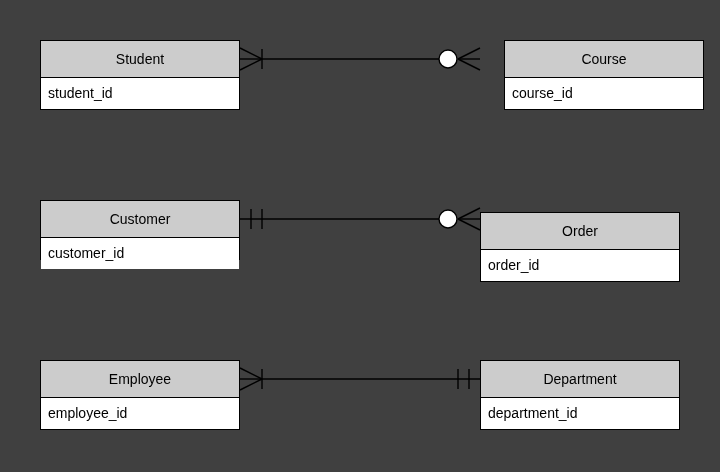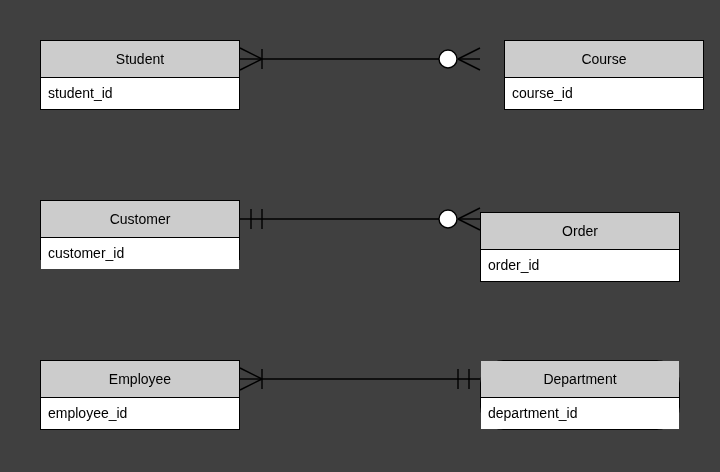--- a/index.html
+++ b/index.html
@@ -93,21 +93,21 @@
   <div class="entity" id="entity-3" style="left: 480px; top: 212px; width: 200px; height: 70px;">
     <div class="entity-header">Order</div>
     <div class="entity-body">order_id</div>
   </div>
 
   <div class="entity" id="entity-4" style="left: 40px; top: 360px; width: 200px; height: 70px;">
     <div class="entity-header">Employee</div>
     <div class="entity-body">employee_id</div>
   </div>
 
-  <div class="entity" id="entity-5" style="left: 480px; top: 360px; width: 200px; height: 70px; border-radius: 23px;">
+  <div class="entity" id="entity-5" style="left: 480px; top: 360px; width: 200px; height: 70px;">
     <div class="entity-header">Department</div>
     <div class="entity-body">department_id</div>
   </div>
 
   <svg class="connector" width="720" height="472" viewBox="0 0 720 472" id="connector-layer">
       <g>
         <line x1="262" y1="59" x2="439" y2="59"></line>
         <line x1="262" y1="59" x2="240" y2="48"></line>
         <line x1="262" y1="59" x2="240" y2="59"></line>
         <line x1="262" y1="59" x2="240" y2="70"></line>

